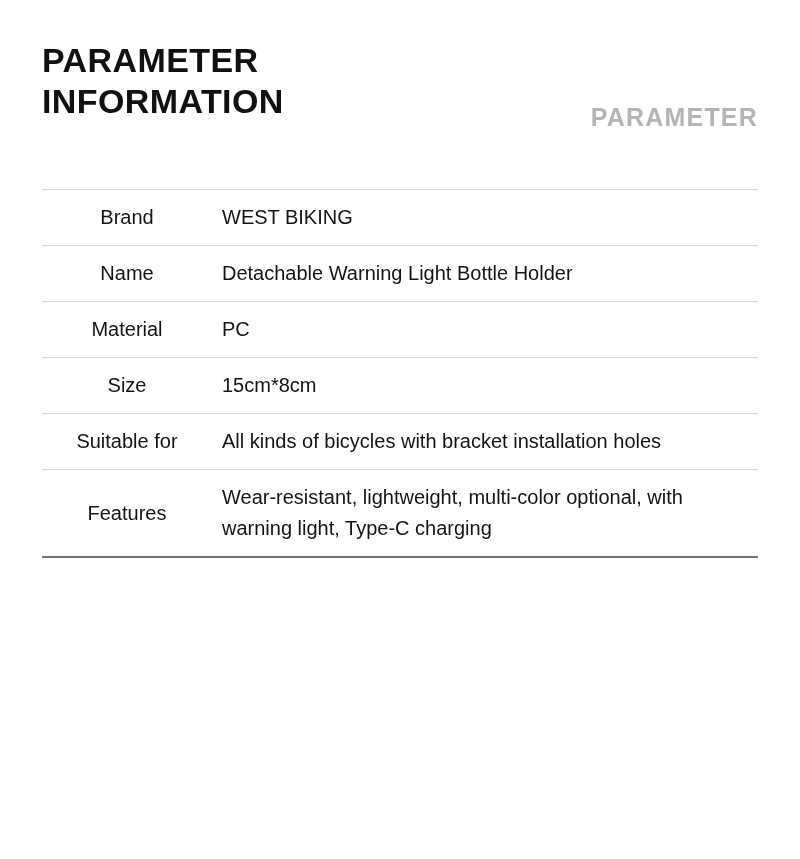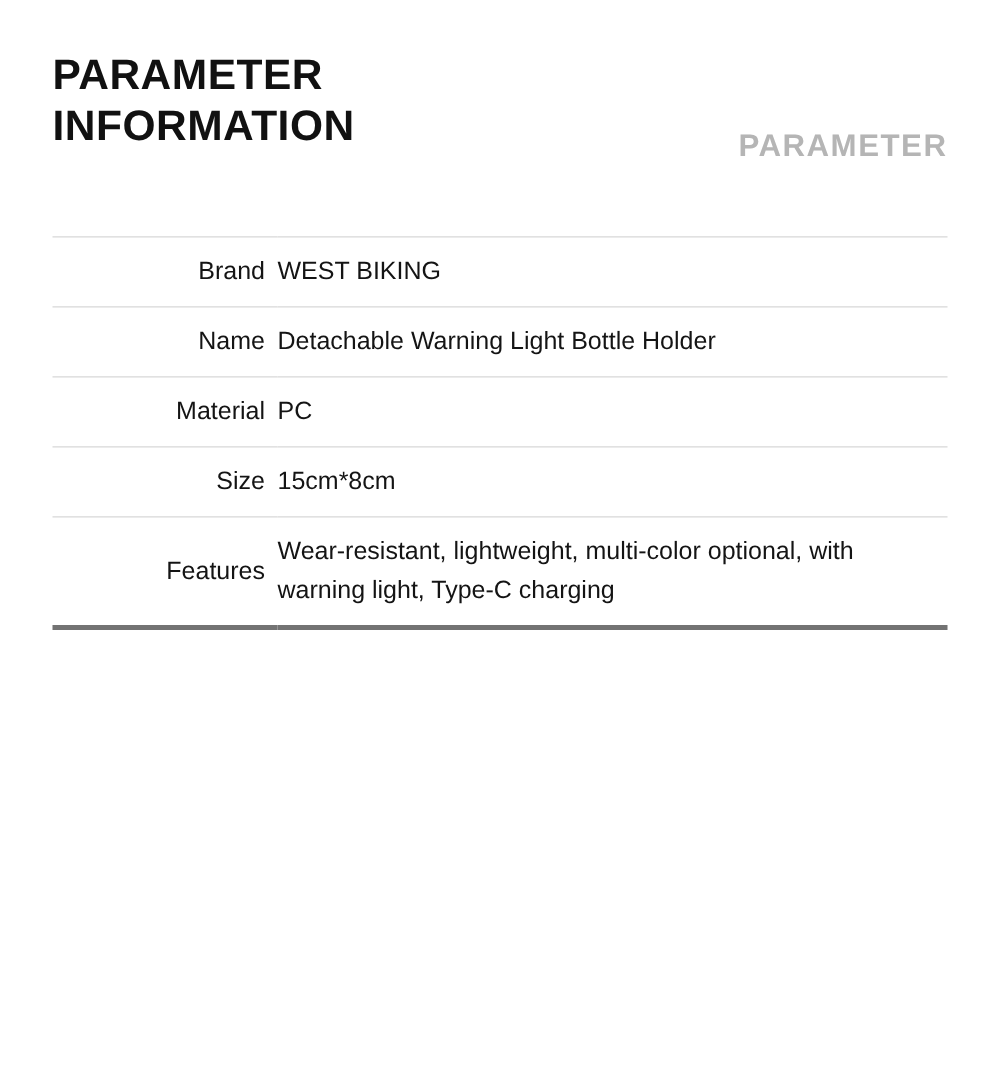--- a/index.html
+++ b/index.html
@@ -50,33 +50,33 @@
   table.spec {
     width: 100%;
     border-collapse: collapse;
     margin-top: 39px;
     table-layout: fixed;
   }
   table.spec tr {
     border-top: 1px solid #d8d8d8;
   }
   table.spec tr:last-child {
-    border-bottom: 4px solid #737373;
+    border-bottom: 2px solid #737373;
     margin-left: 21px;
   }
   table.spec td {
     font-size: 20px;
     line-height: 1.55;
     color: #141414;
     padding: 12px 0;
     vertical-align: middle;
   }
   table.spec td.label {
     width: 180px;
-    text-align: right;
+    text-align: center;
     white-space: nowrap;
     padding-right: 10px;
   }
   table.spec td.value {
     text-align: left;
   }
 </style>
 </head>
 <body>
 
@@ -102,19 +102,23 @@
       </tr>
       <tr>
         <td class="label">Material</td>
         <td class="value">PC</td>
       </tr>
       <tr>
         <td class="label">Size</td>
         <td class="value">15cm*8cm</td>
       </tr>
       <tr>
+        <td class="label">Suitable for</td>
+        <td class="value">All kinds of bicycles with bracket installation holes</td>
+      </tr>
+      <tr>
         <td class="label">Features</td>
         <td class="value">Wear-resistant, lightweight, multi-color optional, with warning light, Type-C charging</td>
       </tr>
     </tbody>
   </table>
 
 </div>
 
 </body></html>

